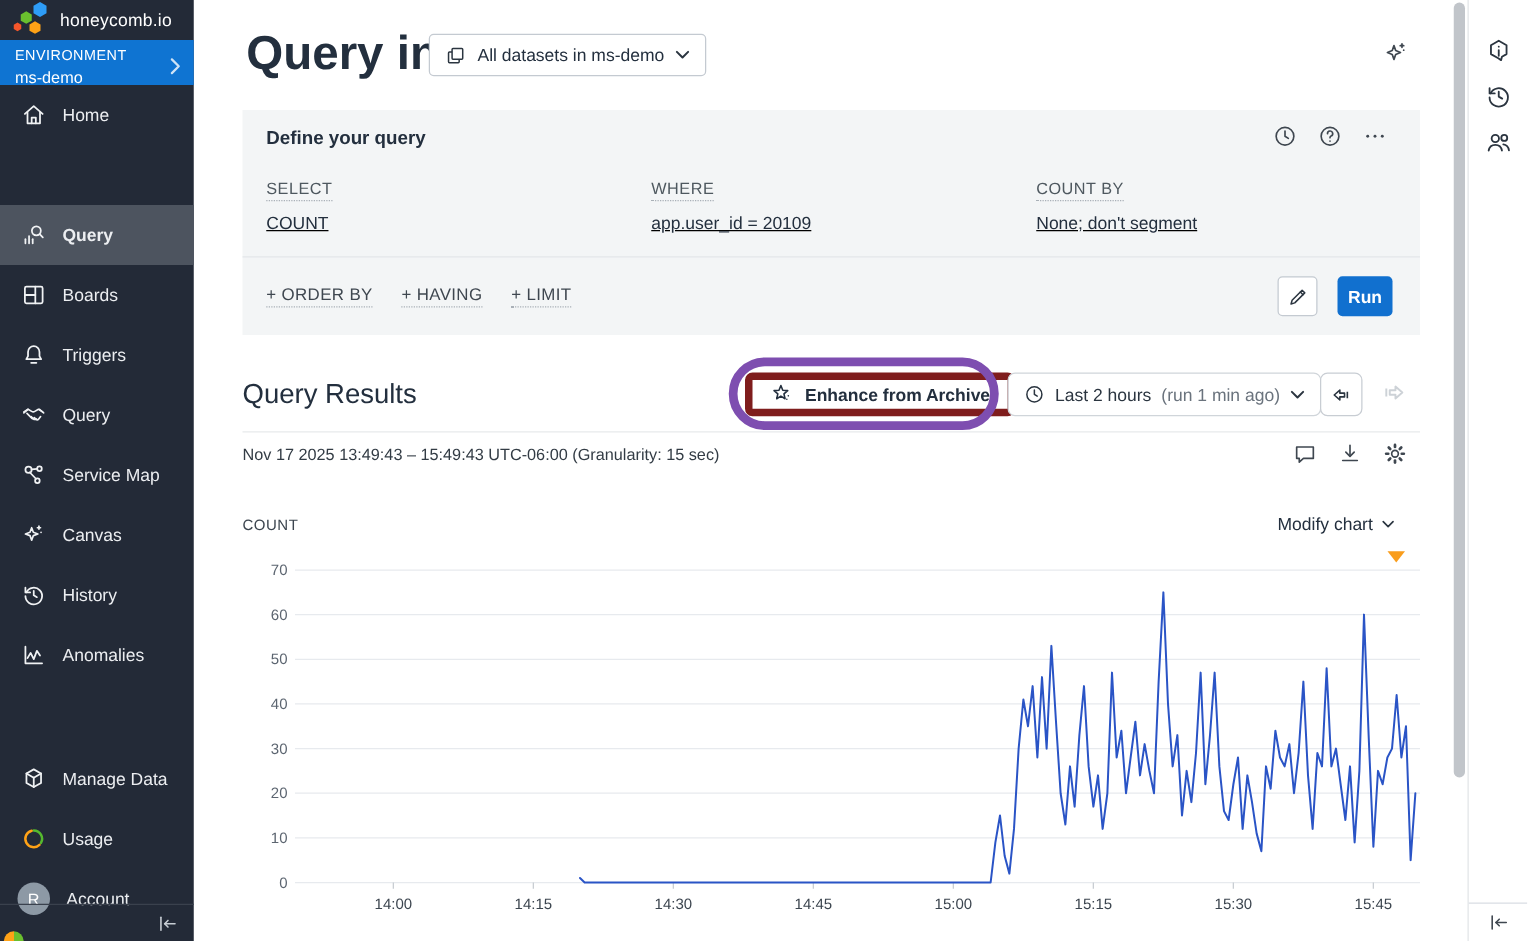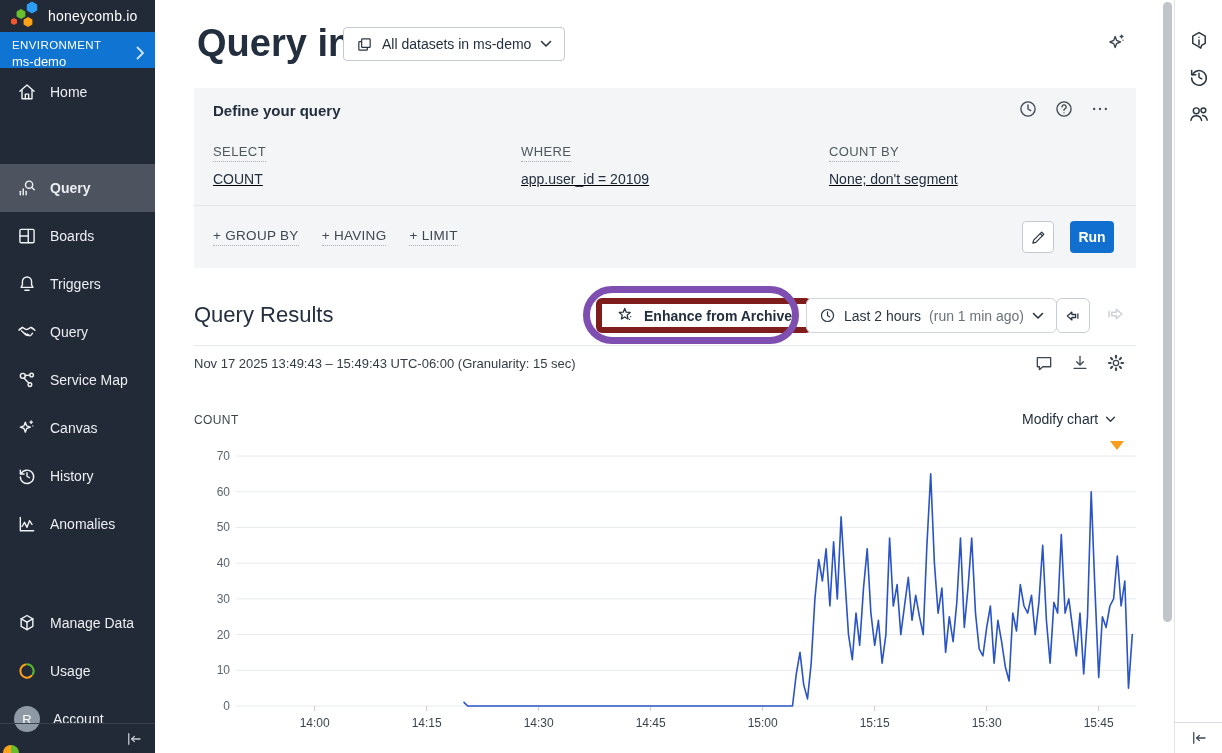--- a/index.html
+++ b/index.html
@@ -296,21 +296,21 @@
       <div class="clause-value">app.user_id = 20109</div>
     </div>
     <div class="clause" style="left:635px;">
       <span class="clause-label">COUNT BY</span>
       <div class="clause-value">None; don't segment</div>
     </div>
 
     <div class="qb-divider"></div>
 
     <div class="add-clauses">
-      <span class="add-clause">+ GROUP BY</span>
+      <span class="add-clause">+ ORDER BY</span>
       <span class="add-clause">+ HAVING</span>
       <span class="add-clause">+ LIMIT</span>
     </div>
 
     <div class="pencil-btn">
       <span>
         <svg width="17" height="17" viewBox="0 0 24 24" fill="none" stroke="currentColor" stroke-width="1.7" stroke-linecap="round" stroke-linejoin="round">
             <path d="M4 20l1.2-4.2L16.5 4.5l3 3L8.2 18.8 4 20z"></path>
             <path d="M14.5 6.5l3 3"></path>
           </svg>

